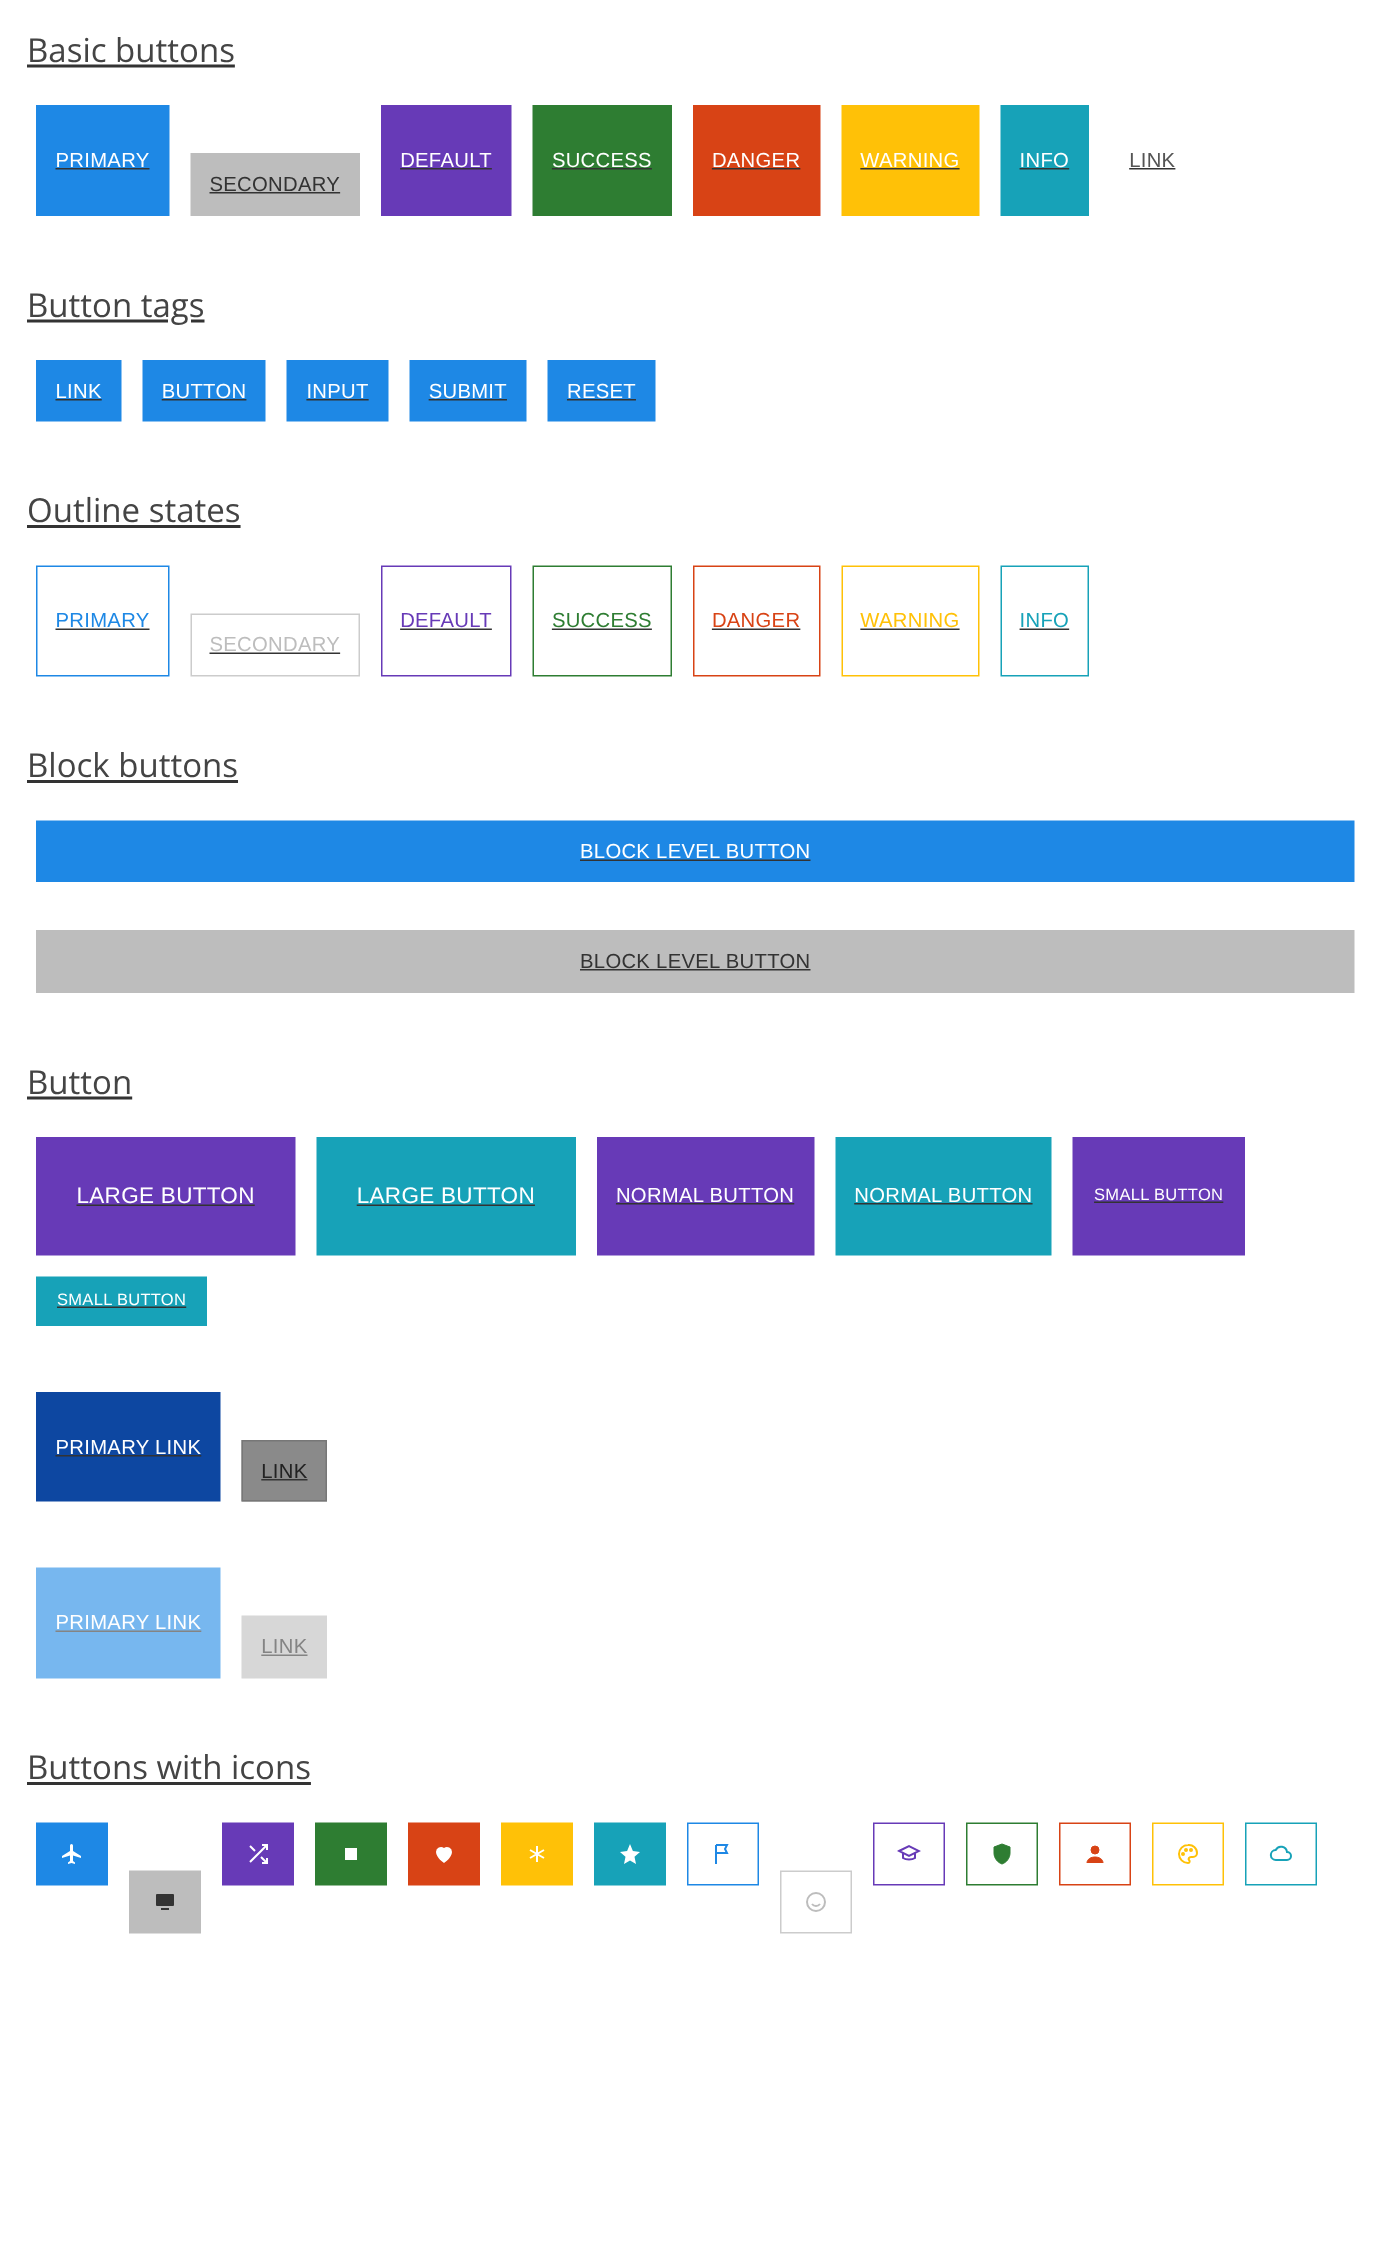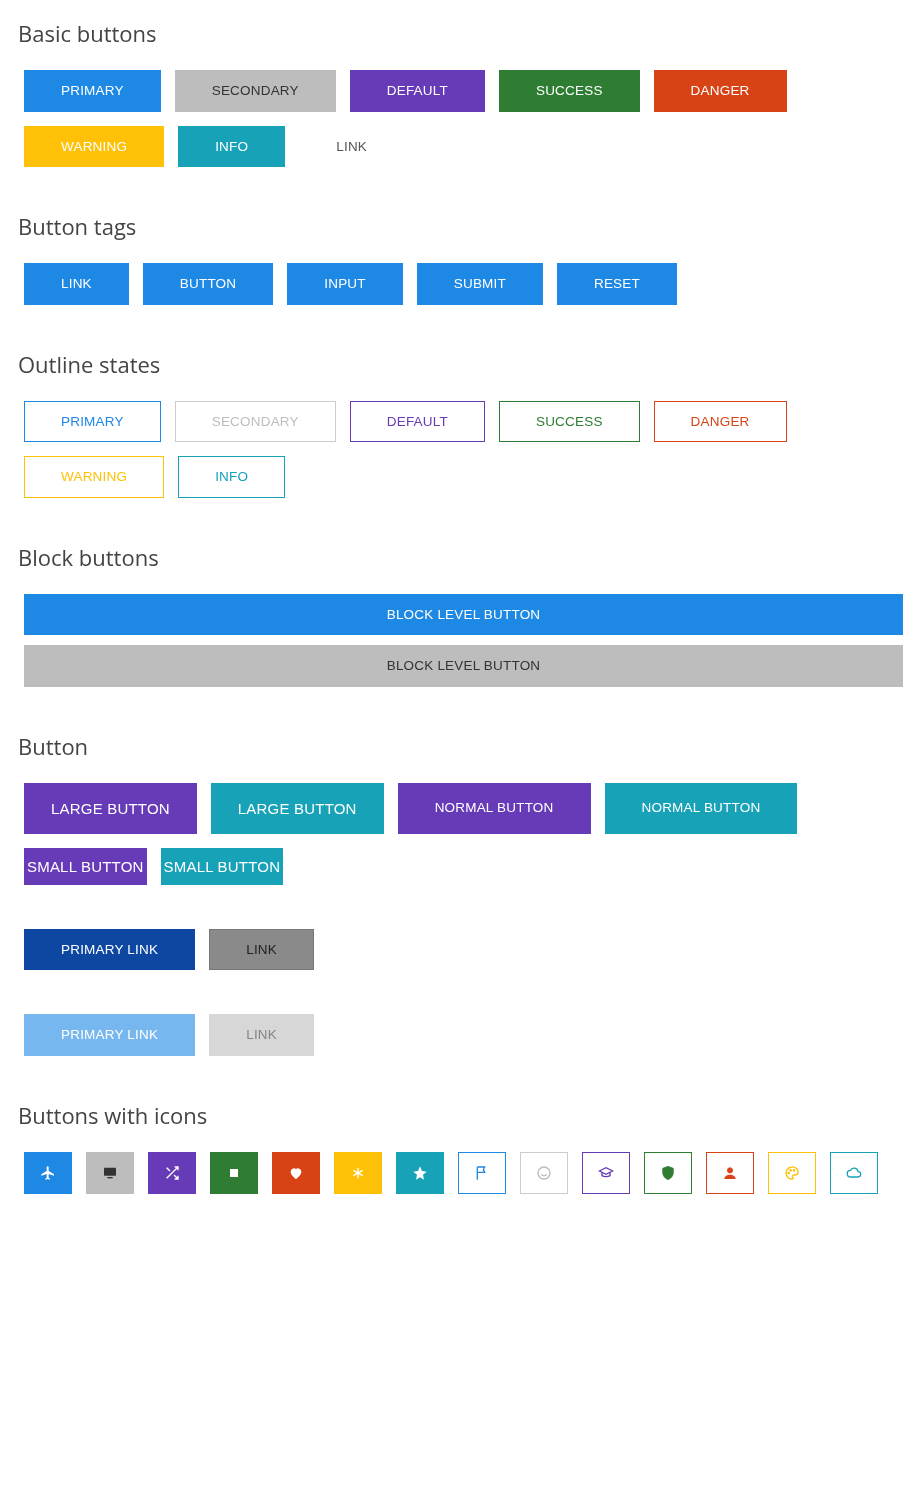--- a/index.html
+++ b/index.html
@@ -10,60 +10,60 @@
     background: #fff;
     color: #333;
     width: 921px;
   }
   h4 {
     font-weight: 400;
     font-size: 22px;
     color: #444;
     margin: 0 0 22px 0;
   }
-  .section { margin-bottom: 44px; }
+  .section { margin-bottom: 44px; text-decoration: underline; }
   .btn-row { display: flex; flex-wrap: wrap; gap: 14px; padding-left: 6px; }
   .btn {
     border: 1px solid transparent;
     text-transform: uppercase;
     font-size: 13.5px;
-    padding: 13px 36px;
+    padding: 13px 12px;
     line-height: 1;
     font-weight: 400;
     letter-spacing: 0.2px;
     cursor: pointer;
     display: inline-flex;
     align-items: center;
     justify-content: center;
     white-space: nowrap;
   }
   .btn-primary   { background:#1e88e5; color:#fff; }
-  .btn-secondary { background:#bdbdbd; color:#333; }
+  .btn-secondary { background:#bdbdbd; color:#333;margin-top:32px; }
   .btn-default   { background:#673ab7; color:#fff; }
   .btn-success   { background:#2e7d32; color:#fff; }
   .btn-danger    { background:#d84315; color:#fff;text-align:center; }
   .btn-warning   { background:#ffc107; color:#fff; }
   .btn-info      { background:#17a2b8; color:#fff; }
   .btn-link      { background:transparent; color:#555; text-transform:none; }
   .btn-link.upper{ text-transform:uppercase; }
 
   .btn-outline { background:#fff; }
   .btn-outline.btn-primary   { color:#1e88e5; border-color:#1e88e5; }
   .btn-outline.btn-secondary { color:#bdbdbd; border-color:#ccc; }
   .btn-outline.btn-default   { color:#673ab7; border-color:#673ab7; }
   .btn-outline.btn-success   { color:#2e7d32; border-color:#2e7d32; }
   .btn-outline.btn-danger    { color:#d84315; border-color:#d84315; }
   .btn-outline.btn-warning   { color:#ffc107; border-color:#ffc107; }
   .btn-outline.btn-info      { color:#17a2b8; border-color:#17a2b8; }
 
   .btn-block { display:block; width:100%; text-align:center; margin-bottom:10px; }
   .block-wrap { padding-left:6px; }
 
-  .btn-lg { font-size:15px; padding:17px 26px; }
-  .btn-sm { font-size:15px; padding:10px 2px; }
+  .btn-lg { font-size:15px; padding:31px 26px; }
+  .btn-sm { font-size:11px; padding:10px 13px; }
 
   .btn-active.btn-primary   { background:#0d47a1; }
   .btn-active.btn-secondary { background:#8a8a8a; color:#222; border:1px solid #777; }
 
   .btn-disabled { opacity:0.6; cursor:not-allowed; }
 
   .btn-icon { width:48px; height:42px; padding:0; }
   .btn-icon svg { width:16px; height:16px; }
   .btn-icon.btn-outline svg { stroke:currentColor; }
 </style>

